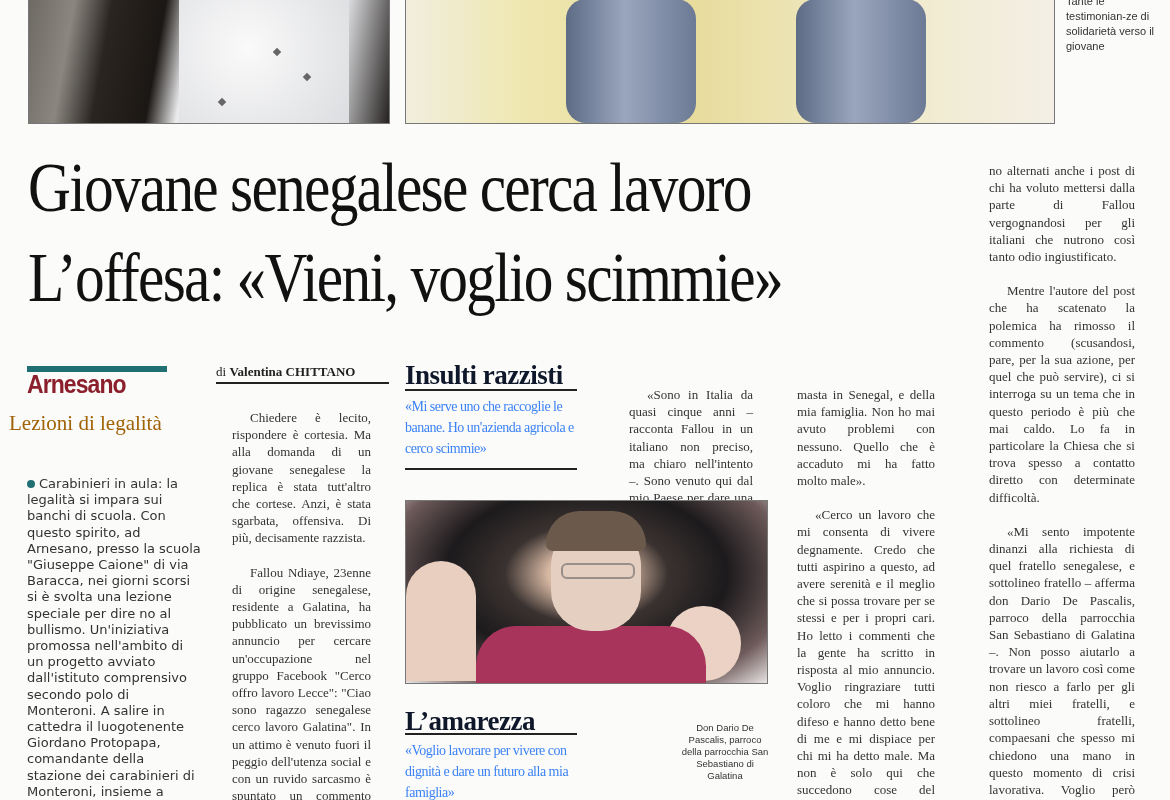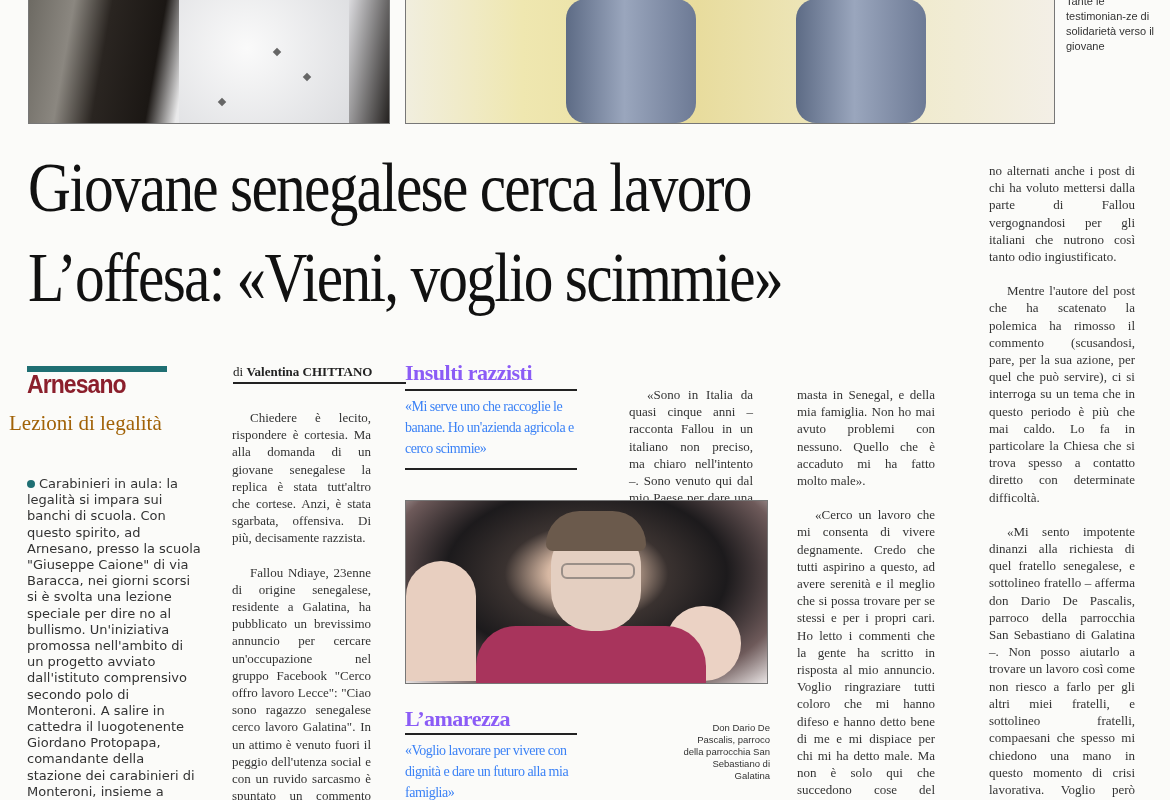--- a/index.html
+++ b/index.html
@@ -15,47 +15,47 @@
   .caption-right { left:1066px; top:-6px; width:100px; font-family:"Liberation Sans", sans-serif; font-size:11px; line-height:15px; color:#333; }
   
   .headline { left:28px; top:143px; width:940px; font-family:"Liberation Serif", serif; font-size:69px; line-height:90px; color:#111; letter-spacing:-2px; transform:scaleX(0.86); transform-origin:left top; white-space:nowrap; }
   
   .teal-bar { left:27px; top:366px; width:140px; height:6px; background:#1f6f73; }
   .kicker { left:27px; top:370px; font-family:"Liberation Sans", sans-serif; font-weight:bold; font-size:25px; color:#8b1f2c; letter-spacing:-1px; transform:scaleX(0.92); transform-origin:left top; }
   .side-title { left:9px; top:410px; width:170px; font-family:"Liberation Serif", serif; font-size:21px; line-height:27px; color:#a16207; }
   .side-body { left:27px; top:476px; width:175px; font-family:"DejaVu Sans", sans-serif; font-size:13px; line-height:16.2px; color:#333; }
   .side-body .bullet { display:inline-block; width:8px; height:8px; border-radius:50%; background:#1f6f73; margin-right:4px; }
   
-  .byline { left:233px; top:364px; width:173px; font-size:13px; border-bottom:2px solid #222; padding-bottom:2px; }
+  .byline { left:216px; top:364px; width:173px; font-size:13px; border-bottom:2px solid #222; padding-bottom:2px; }
   .byline b { font-weight:bold; }
   .col { font-family:"Liberation Serif", serif; font-size:13px; line-height:17.2px; color:#333; text-align:justify; }
   .col p { margin:17px; text-indent:18px; }
   #col1 { left:215px; top:392px; width:173px; }
   #col3 { left:612px; top:369px; width:158px; }
   #col4 { left:780px; top:369px; width:172px; }
   #col5 { left:972px; top:145px; width:180px; }
   
-  .pull-title { font-family:"Liberation Serif", serif; font-weight:bold; font-size:22px; color:#8b5cf6; letter-spacing:-0.5px; }
+  .pull-title { font-family:"Liberation Serif", serif; font-weight:bold; font-size:27px; color:#0f172a; letter-spacing:-0.5px; }
   .pull-rule { height:2px; background:#222; }
   .pull-text { font-family:Liberation Serif, serif; font-size:14px; line-height:21px; color:#3b82f6; letter-spacing:-0.5px; }
   #pull1-title { left:405px; top:360px; }
   #pull1-rule { left:405px; top:389px; width:172px; }
   #pull1-text { left:405px; top:396px; width:175px; }
   #pull1-rule2 { left:405px; top:468px; width:172px; height:1.5px; }
   #photo-priest { left:405px; top:500px; width:361px; height:182px; background:radial-gradient(ellipse at 50% 40%,#e3c8b4 0,#d7b8a3 15%,#3a3230 32%,#1c1a1c 55%,#6e5a5a 80%,#e9e4e4 100%); }
   #photo-priest .robe { position:absolute; left:70px; top:125px; width:230px; height:60px; background:#a8345c; border-radius:40px 40px 0 0; }
   #photo-priest .face { position:absolute; left:145px; top:20px; width:90px; height:110px; background:#e4cfc1; border-radius:45px 45px 40px 40px; }
   #photo-priest .hair { position:absolute; left:140px; top:10px; width:100px; height:40px; background:#6b5a4c; border-radius:50px 50px 10px 10px; }
   #photo-priest .glasses { position:absolute; left:155px; top:62px; width:70px; height:12px; border:2px solid #9a8f88; border-radius:6px; }
   #photo-priest .kid1 { position:absolute; left:0; top:60px; width:70px; height:120px; background:#e8cfc0; border-radius:35px 35px 0 0; }
   #photo-priest .kid2 { position:absolute; left:260px; top:105px; width:75px; height:75px; background:#ebd2c4; border-radius:37px; }
   #pull2-title { left:405px; top:706px; }
   #pull2-rule { left:405px; top:733px; width:172px; }
   #pull2-text { left:405px; top:740px; width:180px; }
-  .photo-caption { left:680px; top:722px; width:90px; text-align:right; font-family:"Liberation Sans", sans-serif; font-size:9.5px; line-height:12px; color:#333; }
+  .photo-caption { left:680px; top:722px; width:90px; text-align:center; font-family:"Liberation Sans", sans-serif; font-size:9.5px; line-height:12px; color:#333; }
 </style>
 </head>
 <body>
 
 <div class="photo" id="photo-left">
   <div class="shirt"></div>
   <div class="dot" style="left:245px;top:50px"></div>
   <div class="dot" style="left:275px;top:75px"></div>
   <div class="dot" style="left:190px;top:100px"></div>
 </div>

